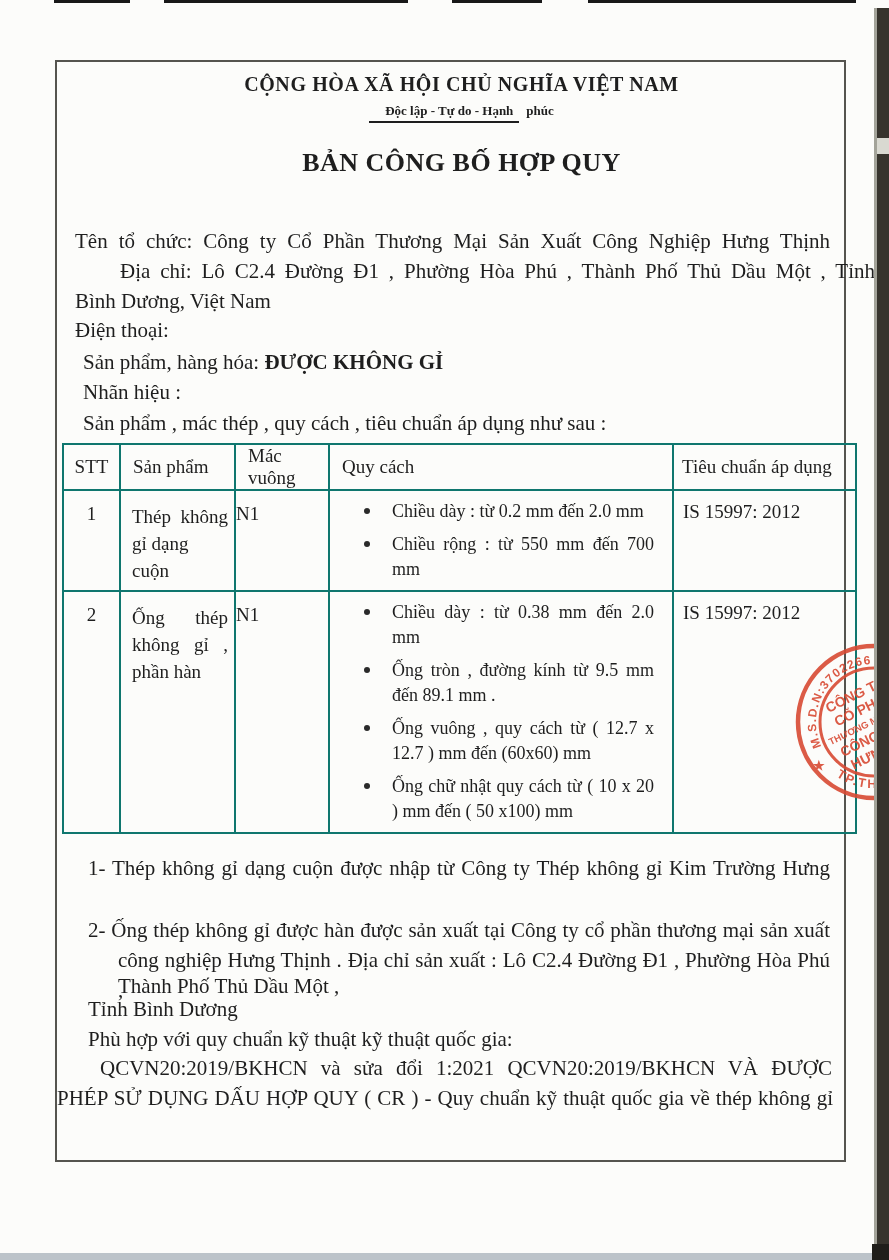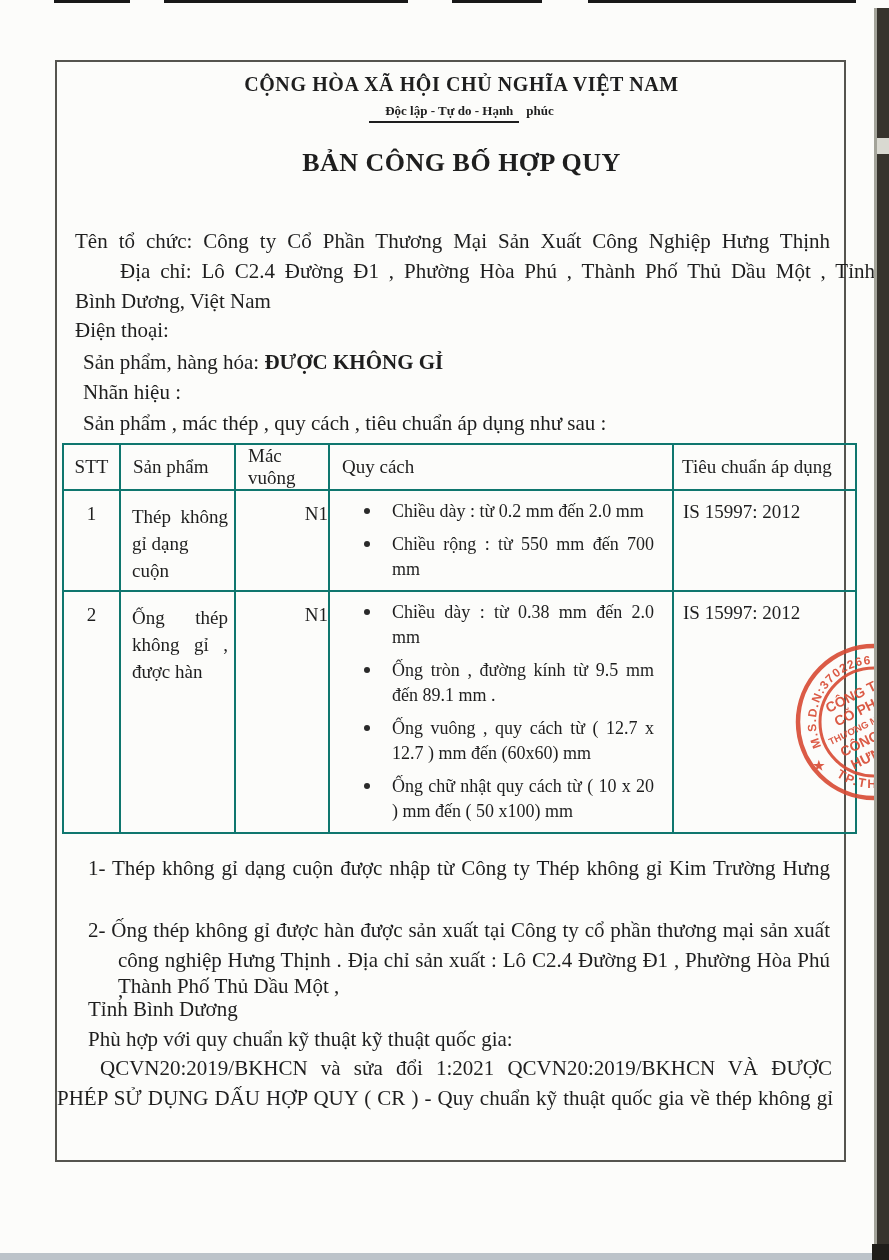--- a/index.html
+++ b/index.html
@@ -27,21 +27,21 @@
   
   .spec-table { position:absolute; left:62px; top:443px; border-collapse:collapse;
     font-size:19px; color:#1e1e1e; }
   .spec-table th, .spec-table td { border:2px solid #0f766e; font-weight:normal;
     vertical-align:top; padding:0; }
   .spec-table th { vertical-align:middle; text-align:left; padding-left:12px; font-size:19px; }
   th.c-stt, td.c-stt { text-align:center; padding-left:0; }
   td.c-stt { padding-top:12px; }
   td.c-prod { padding:12px 6px 0 11px; }
   .prod-line { line-height:27px; width:96px; }
-  td.c-grade { text-align:right; padding-top:12px; }
+  td.c-grade { text-align:left; padding-top:12px; }
   td.c-spec { padding:8px 18px 0 0; }
   .spec-item { position:relative; margin:0 0 8px 62px; width:262px; }
   .spec-line { font-size:18px; line-height:25px; }
   .bullet { position:absolute; left:-28px; top:9px; width:6px; height:6px;
     border-radius:50%; background:#2a2a2a; }
   td.c-std { padding:10px 4px 0 9px; }
 
   
   .stamp { position:absolute; left:779px; top:630px; width:110px; height:190px;
     opacity:.9; }
@@ -117,21 +117,21 @@
           <div class="spec-line">mm</div>
         </div>
       </td>
       <td class="c-std">IS 15997: 2012</td>
     </tr>
     <tr style="height:231px;">
       <td class="c-stt">2</td>
       <td class="c-prod">
         <div class="prod-line jl">Ống thép</div>
         <div class="prod-line jl">không gỉ ,</div>
-        <div class="prod-line">được hàn</div>
+        <div class="prod-line">phần hàn</div>
       </td>
       <td class="c-grade">N1</td>
       <td class="c-spec">
         <div class="spec-item">
           <span class="bullet"></span>
           <div class="spec-line jl">Chiều dày : từ 0.38 mm đến 2.0</div>
           <div class="spec-line">mm</div>
         </div>
         <div class="spec-item">
           <span class="bullet"></span>

